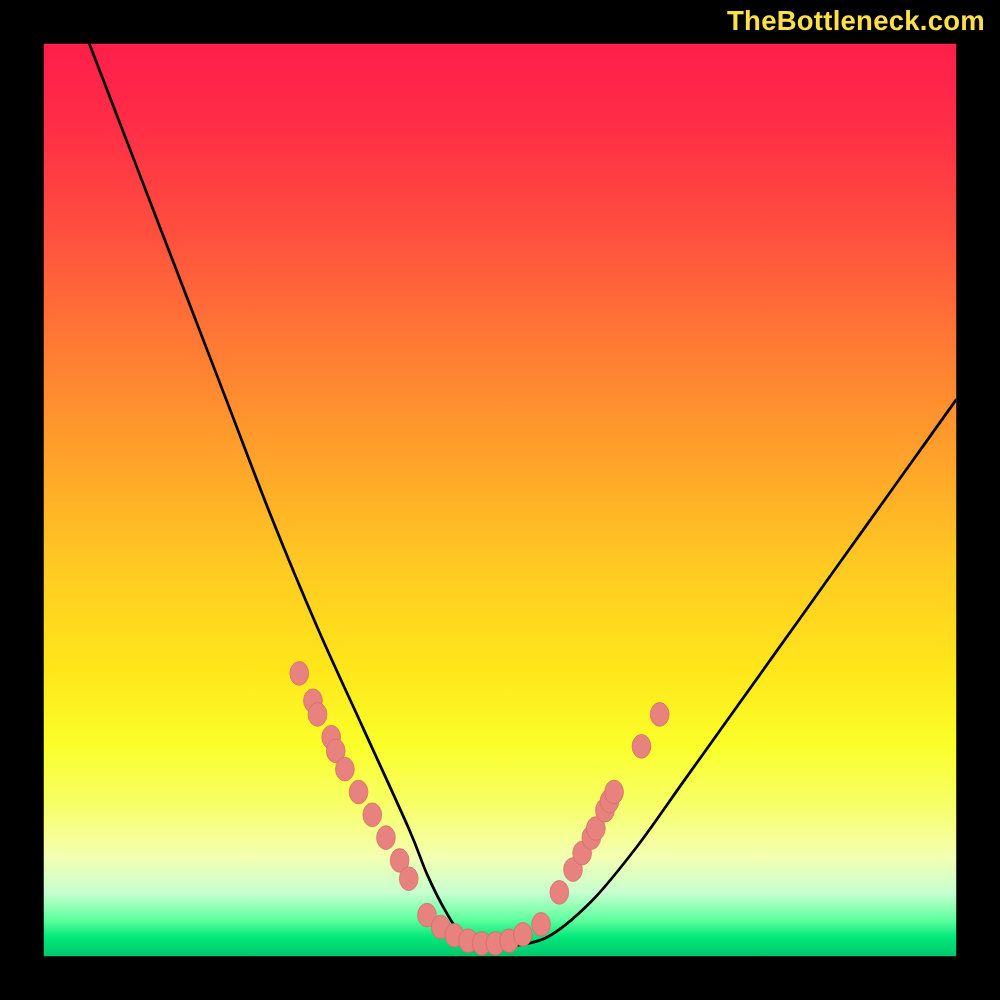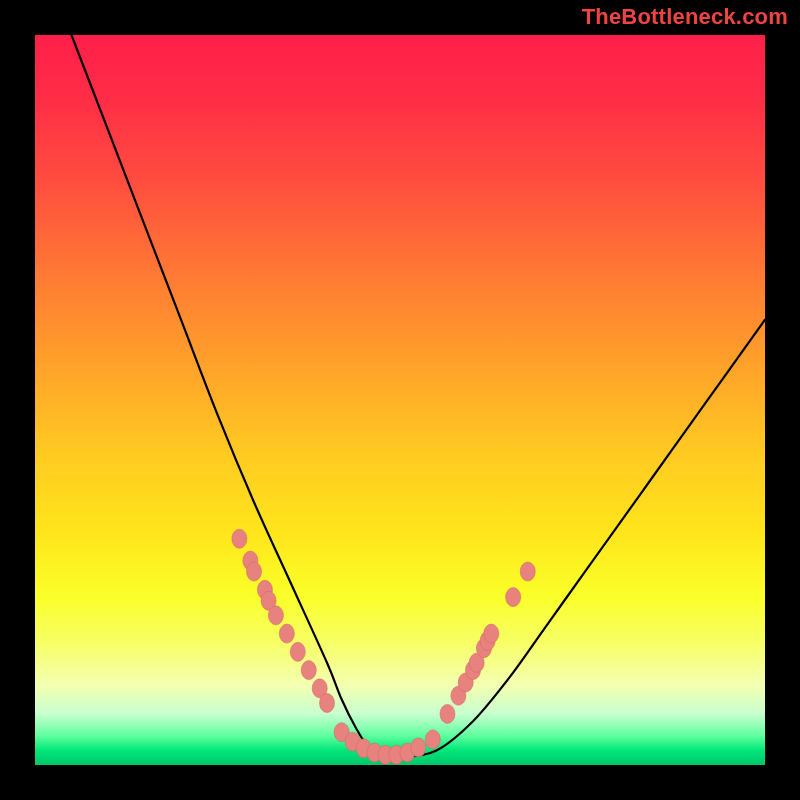--- a/index.html
+++ b/index.html
@@ -37,21 +37,21 @@
       #c8ffcf 93%,
       #5fff9e 96%,
       #00e77a 98%,
       #00c76a 100%
     );
   }
   .attribution {
     position: absolute;
     top: 4px;
     right: 12px;
-    color: #ef4444;
+    color: #fde047;
     font-size: 22px;
     font-weight: 600;
     letter-spacing: 0.2px;
   }
   svg.overlay {
     position: absolute;
     left: 0;
     top: 0;
     width: 730px;
     height: 730px;

